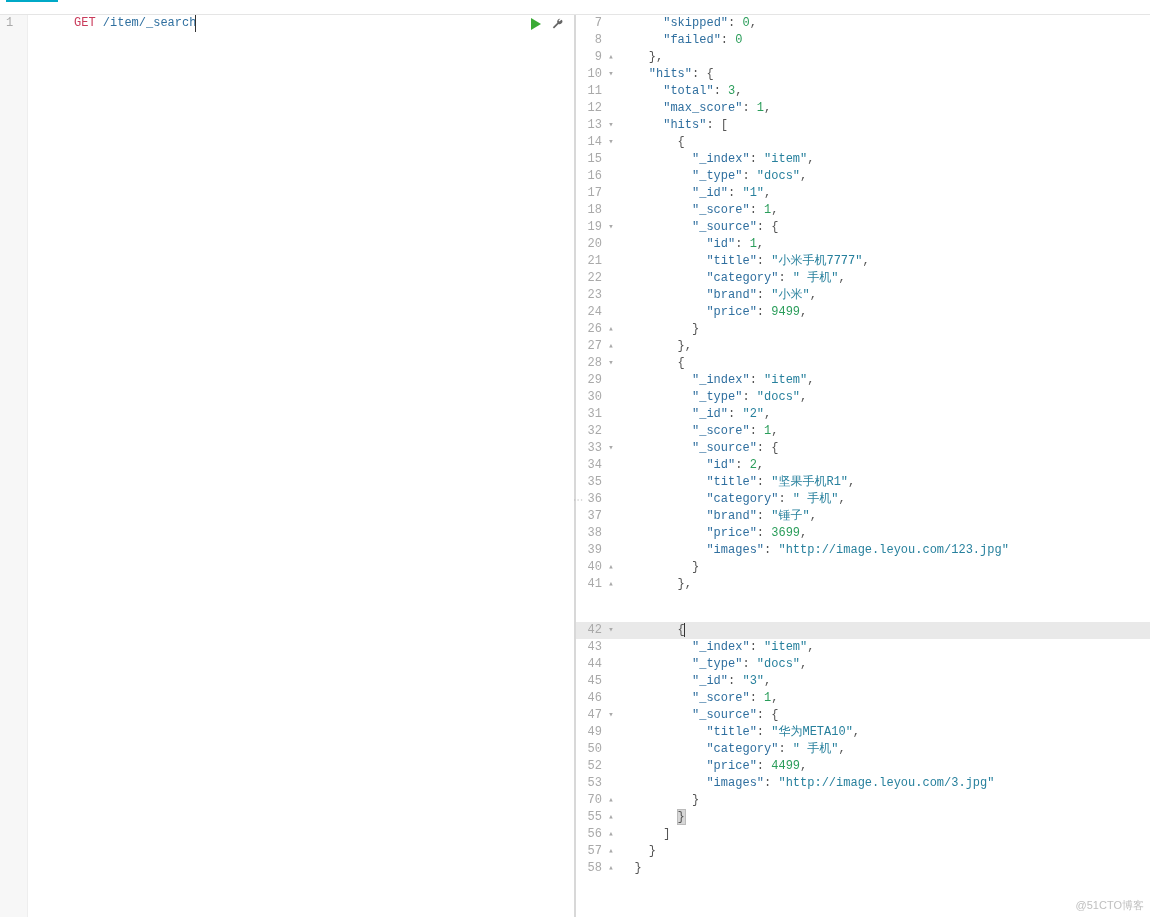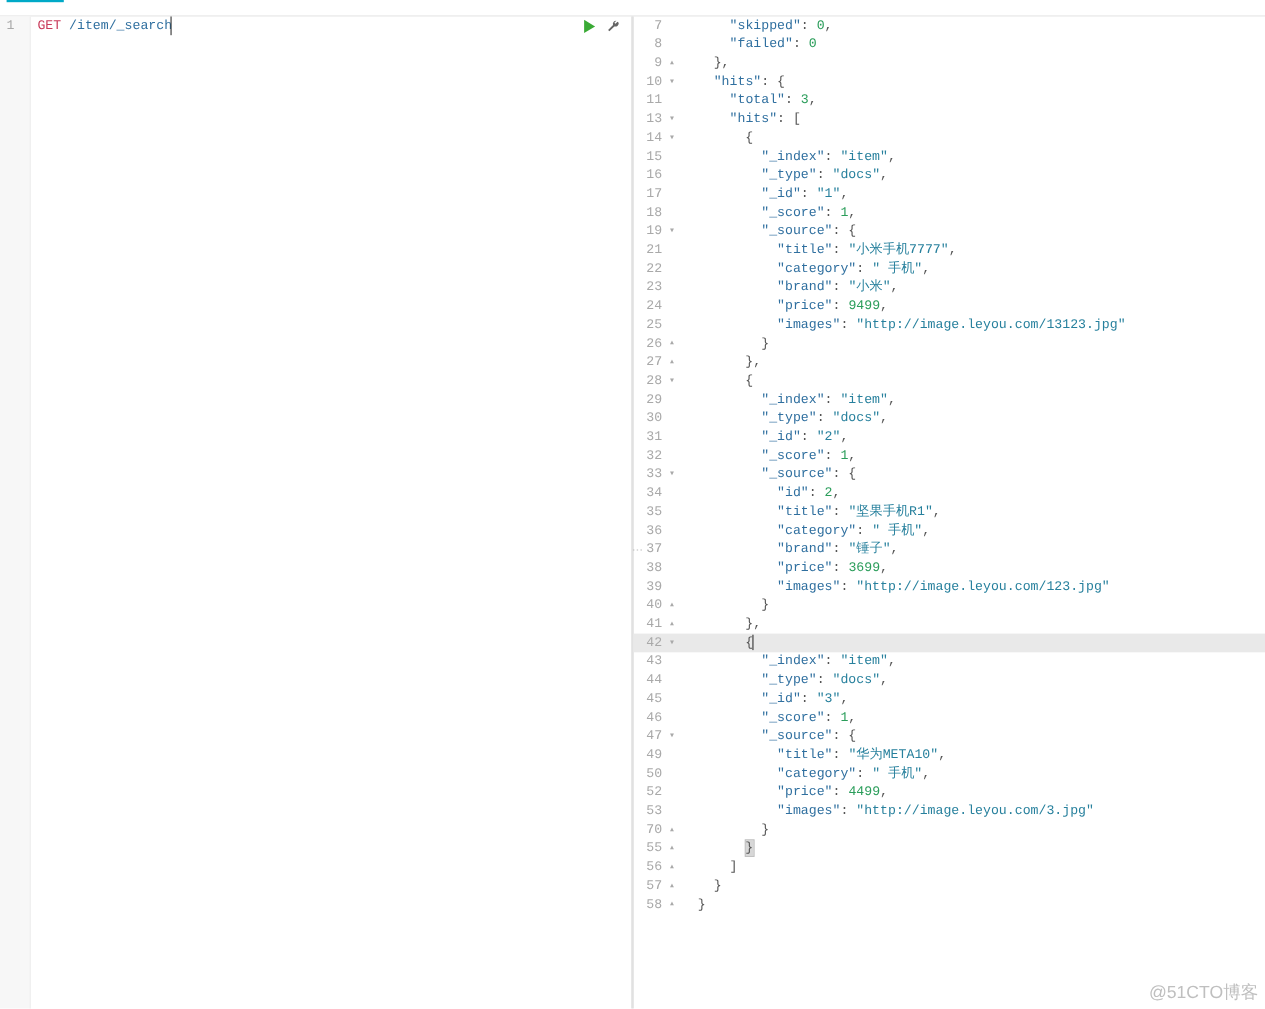--- a/index.html
+++ b/index.html
@@ -50,20 +50,21 @@
     border-right: 1px solid #eee;
   }
   .row {
     height: 17px;
     line-height: 17px;
     white-space: pre;
     display: flex;
   }
   .row.hl {
     background: #e9e9e9;
+    margin-top: 29px;
   }
   .ln {
     width: 30px;
     text-align: right;
     color: #a9a9a9;
     padding-right: 4px;
   }
   .fold {
     width: 10px;
     text-align: center;
@@ -82,20 +83,21 @@
   .cursor { border-right: 1px solid #333; margin-left: -1px; }
 
   .left-content {
     display: flex;
     height: 100%;
   }
   .left-code {
     flex: 1;
     padding-left: 6px;
     position: relative;
+    margin-left: 40px;
   }
   .left-code .line1 {
     height: 17px;
     line-height: 17px;
   }
   .actions {
     position: absolute;
     right: 10px;
     top: 0;
     display: flex;
@@ -110,21 +112,21 @@
     display: flex;
     flex-direction: column;
     height: 100%;
     overflow: hidden;
   }
   .footer-wm {
     position: absolute;
     right: 6px;
     bottom: 4px;
     color: #bfbfbf;
-    font-size: 16px;
+    font-size: 11px;
     font-family: sans-serif;
     pointer-events: none;
   }
   .drag-dots {
     position: absolute;
     left: -4px;
     top: 480px;
     color: #bbb;
     font-size: 10px;
     letter-spacing: -2px;
@@ -165,32 +167,33 @@
   </div>
 
   <div class="pane right">
     <div class="drag-dots">⋮</div>
     <div class="right-content" id="response-lines">
         <div class="row"><div class="ln">7</div><div class="fold"></div><div class="code">      <span class="key">"skipped"</span><span class="pun">: </span><span class="num">0</span><span class="pun">,</span></div></div>
         <div class="row"><div class="ln">8</div><div class="fold"></div><div class="code">      <span class="key">"failed"</span><span class="pun">: </span><span class="num">0</span></div></div>
         <div class="row"><div class="ln">9</div><div class="fold">▴</div><div class="code">    <span class="pun">},</span></div></div>
         <div class="row"><div class="ln">10</div><div class="fold">▾</div><div class="code">    <span class="key">"hits"</span><span class="pun">: {</span></div></div>
         <div class="row"><div class="ln">11</div><div class="fold"></div><div class="code">      <span class="key">"total"</span><span class="pun">: </span><span class="num">3</span><span class="pun">,</span></div></div>
+        <div class="row"><div class="ln">12</div><div class="fold"></div><div class="code">      <span class="key">"max_score"</span><span class="pun">: </span><span class="num">1</span><span class="pun">,</span></div></div>
         <div class="row"><div class="ln">13</div><div class="fold">▾</div><div class="code">      <span class="key">"hits"</span><span class="pun">: [</span></div></div>
         <div class="row"><div class="ln">14</div><div class="fold">▾</div><div class="code">        <span class="pun">{</span></div></div>
         <div class="row"><div class="ln">15</div><div class="fold"></div><div class="code">          <span class="key">"_index"</span><span class="pun">: </span><span class="str">"item"</span><span class="pun">,</span></div></div>
         <div class="row"><div class="ln">16</div><div class="fold"></div><div class="code">          <span class="key">"_type"</span><span class="pun">: </span><span class="str">"docs"</span><span class="pun">,</span></div></div>
         <div class="row"><div class="ln">17</div><div class="fold"></div><div class="code">          <span class="key">"_id"</span><span class="pun">: </span><span class="str">"1"</span><span class="pun">,</span></div></div>
         <div class="row"><div class="ln">18</div><div class="fold"></div><div class="code">          <span class="key">"_score"</span><span class="pun">: </span><span class="num">1</span><span class="pun">,</span></div></div>
         <div class="row"><div class="ln">19</div><div class="fold">▾</div><div class="code">          <span class="key">"_source"</span><span class="pun">: {</span></div></div>
+        <div class="row"><div class="ln">20</div><div class="fold"></div><div class="code">            <span class="key">"id"</span><span class="pun">: </span><span class="num">1</span><span class="pun">,</span></div></div>
         <div class="row"><div class="ln">21</div><div class="fold"></div><div class="code">            <span class="key">"title"</span><span class="pun">: </span><span class="str">"小米手机7777"</span><span class="pun">,</span></div></div>
         <div class="row"><div class="ln">22</div><div class="fold"></div><div class="code">            <span class="key">"category"</span><span class="pun">: </span><span class="str">" 手机"</span><span class="pun">,</span></div></div>
         <div class="row"><div class="ln">23</div><div class="fold"></div><div class="code">            <span class="key">"brand"</span><span class="pun">: </span><span class="str">"小米"</span><span class="pun">,</span></div></div>
         <div class="row"><div class="ln">24</div><div class="fold"></div><div class="code">            <span class="key">"price"</span><span class="pun">: </span><span class="num">9499</span><span class="pun">,</span></div></div>
-        <div class="row"><div class="ln">25</div><div class="fold"></div><div class="code">            <span class="key">"images"</span><span class="pun">: </span><span class="str">"http://image.leyou.com/13123.jpg"</span></div></div>
         <div class="row"><div class="ln">26</div><div class="fold">▴</div><div class="code">          <span class="pun">}</span></div></div>
         <div class="row"><div class="ln">27</div><div class="fold">▴</div><div class="code">        <span class="pun">},</span></div></div>
         <div class="row"><div class="ln">28</div><div class="fold">▾</div><div class="code">        <span class="pun">{</span></div></div>
         <div class="row"><div class="ln">29</div><div class="fold"></div><div class="code">          <span class="key">"_index"</span><span class="pun">: </span><span class="str">"item"</span><span class="pun">,</span></div></div>
         <div class="row"><div class="ln">30</div><div class="fold"></div><div class="code">          <span class="key">"_type"</span><span class="pun">: </span><span class="str">"docs"</span><span class="pun">,</span></div></div>
         <div class="row"><div class="ln">31</div><div class="fold"></div><div class="code">          <span class="key">"_id"</span><span class="pun">: </span><span class="str">"2"</span><span class="pun">,</span></div></div>
         <div class="row"><div class="ln">32</div><div class="fold"></div><div class="code">          <span class="key">"_score"</span><span class="pun">: </span><span class="num">1</span><span class="pun">,</span></div></div>
         <div class="row"><div class="ln">33</div><div class="fold">▾</div><div class="code">          <span class="key">"_source"</span><span class="pun">: {</span></div></div>
         <div class="row"><div class="ln">34</div><div class="fold"></div><div class="code">            <span class="key">"id"</span><span class="pun">: </span><span class="num">2</span><span class="pun">,</span></div></div>
         <div class="row"><div class="ln">35</div><div class="fold"></div><div class="code">            <span class="key">"title"</span><span class="pun">: </span><span class="str">"坚果手机R1"</span><span class="pun">,</span></div></div>

